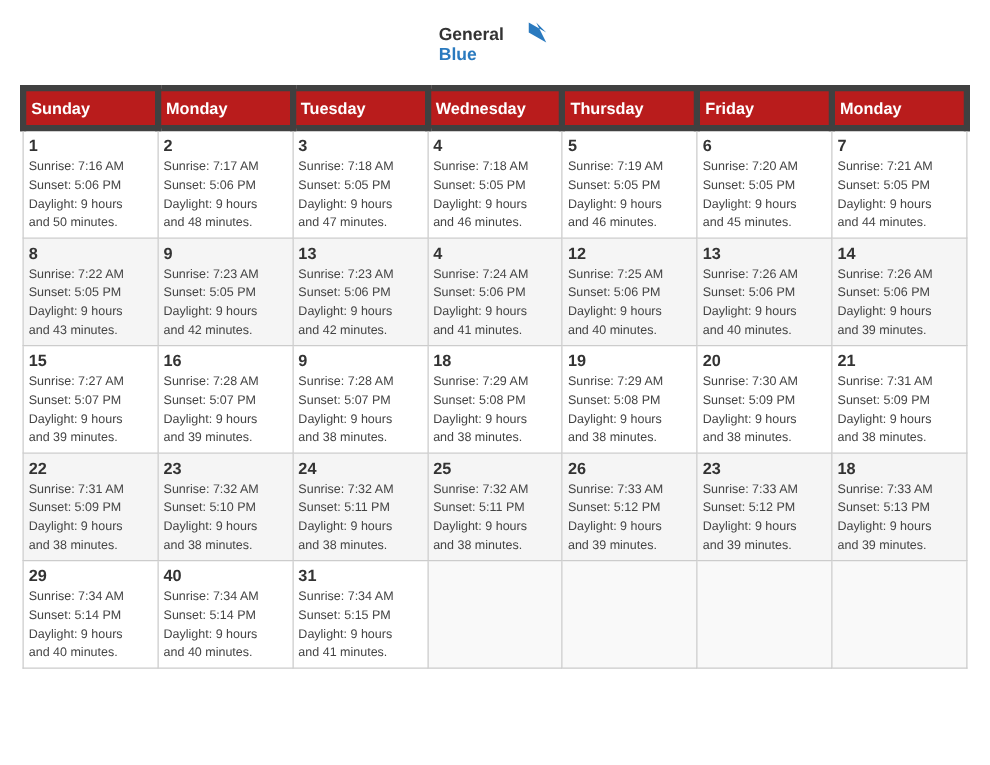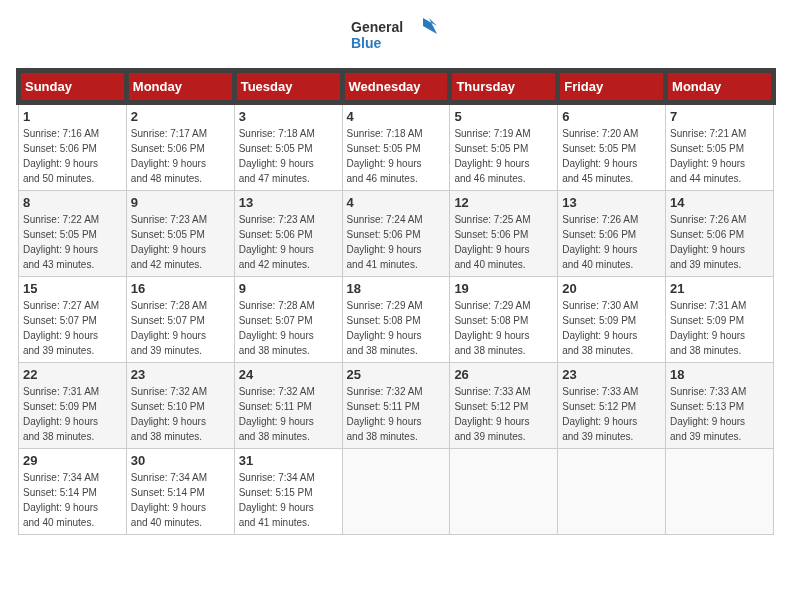--- a/index.html
+++ b/index.html
@@ -224,21 +224,21 @@
           <span class="day-num">18</span>
           <div class="day-info">Sunrise: 7:33 AM<br>Sunset: 5:13 PM<br>Daylight: 9 hours<br>and 39 minutes.</div>
         </td>
       </tr>
       <tr>
         <td>
           <span class="day-num">29</span>
           <div class="day-info">Sunrise: 7:34 AM<br>Sunset: 5:14 PM<br>Daylight: 9 hours<br>and 40 minutes.</div>
         </td>
         <td>
-          <span class="day-num">30</span>
+          <span class="day-num">40</span>
           <div class="day-info">Sunrise: 7:34 AM<br>Sunset: 5:14 PM<br>Daylight: 9 hours<br>and 40 minutes.</div>
         </td>
         <td>
           <span class="day-num">31</span>
           <div class="day-info">Sunrise: 7:34 AM<br>Sunset: 5:15 PM<br>Daylight: 9 hours<br>and 41 minutes.</div>
         </td>
         <td class="empty-cell"></td>
         <td class="empty-cell"></td>
         <td class="empty-cell"></td>
         <td class="empty-cell"></td>

